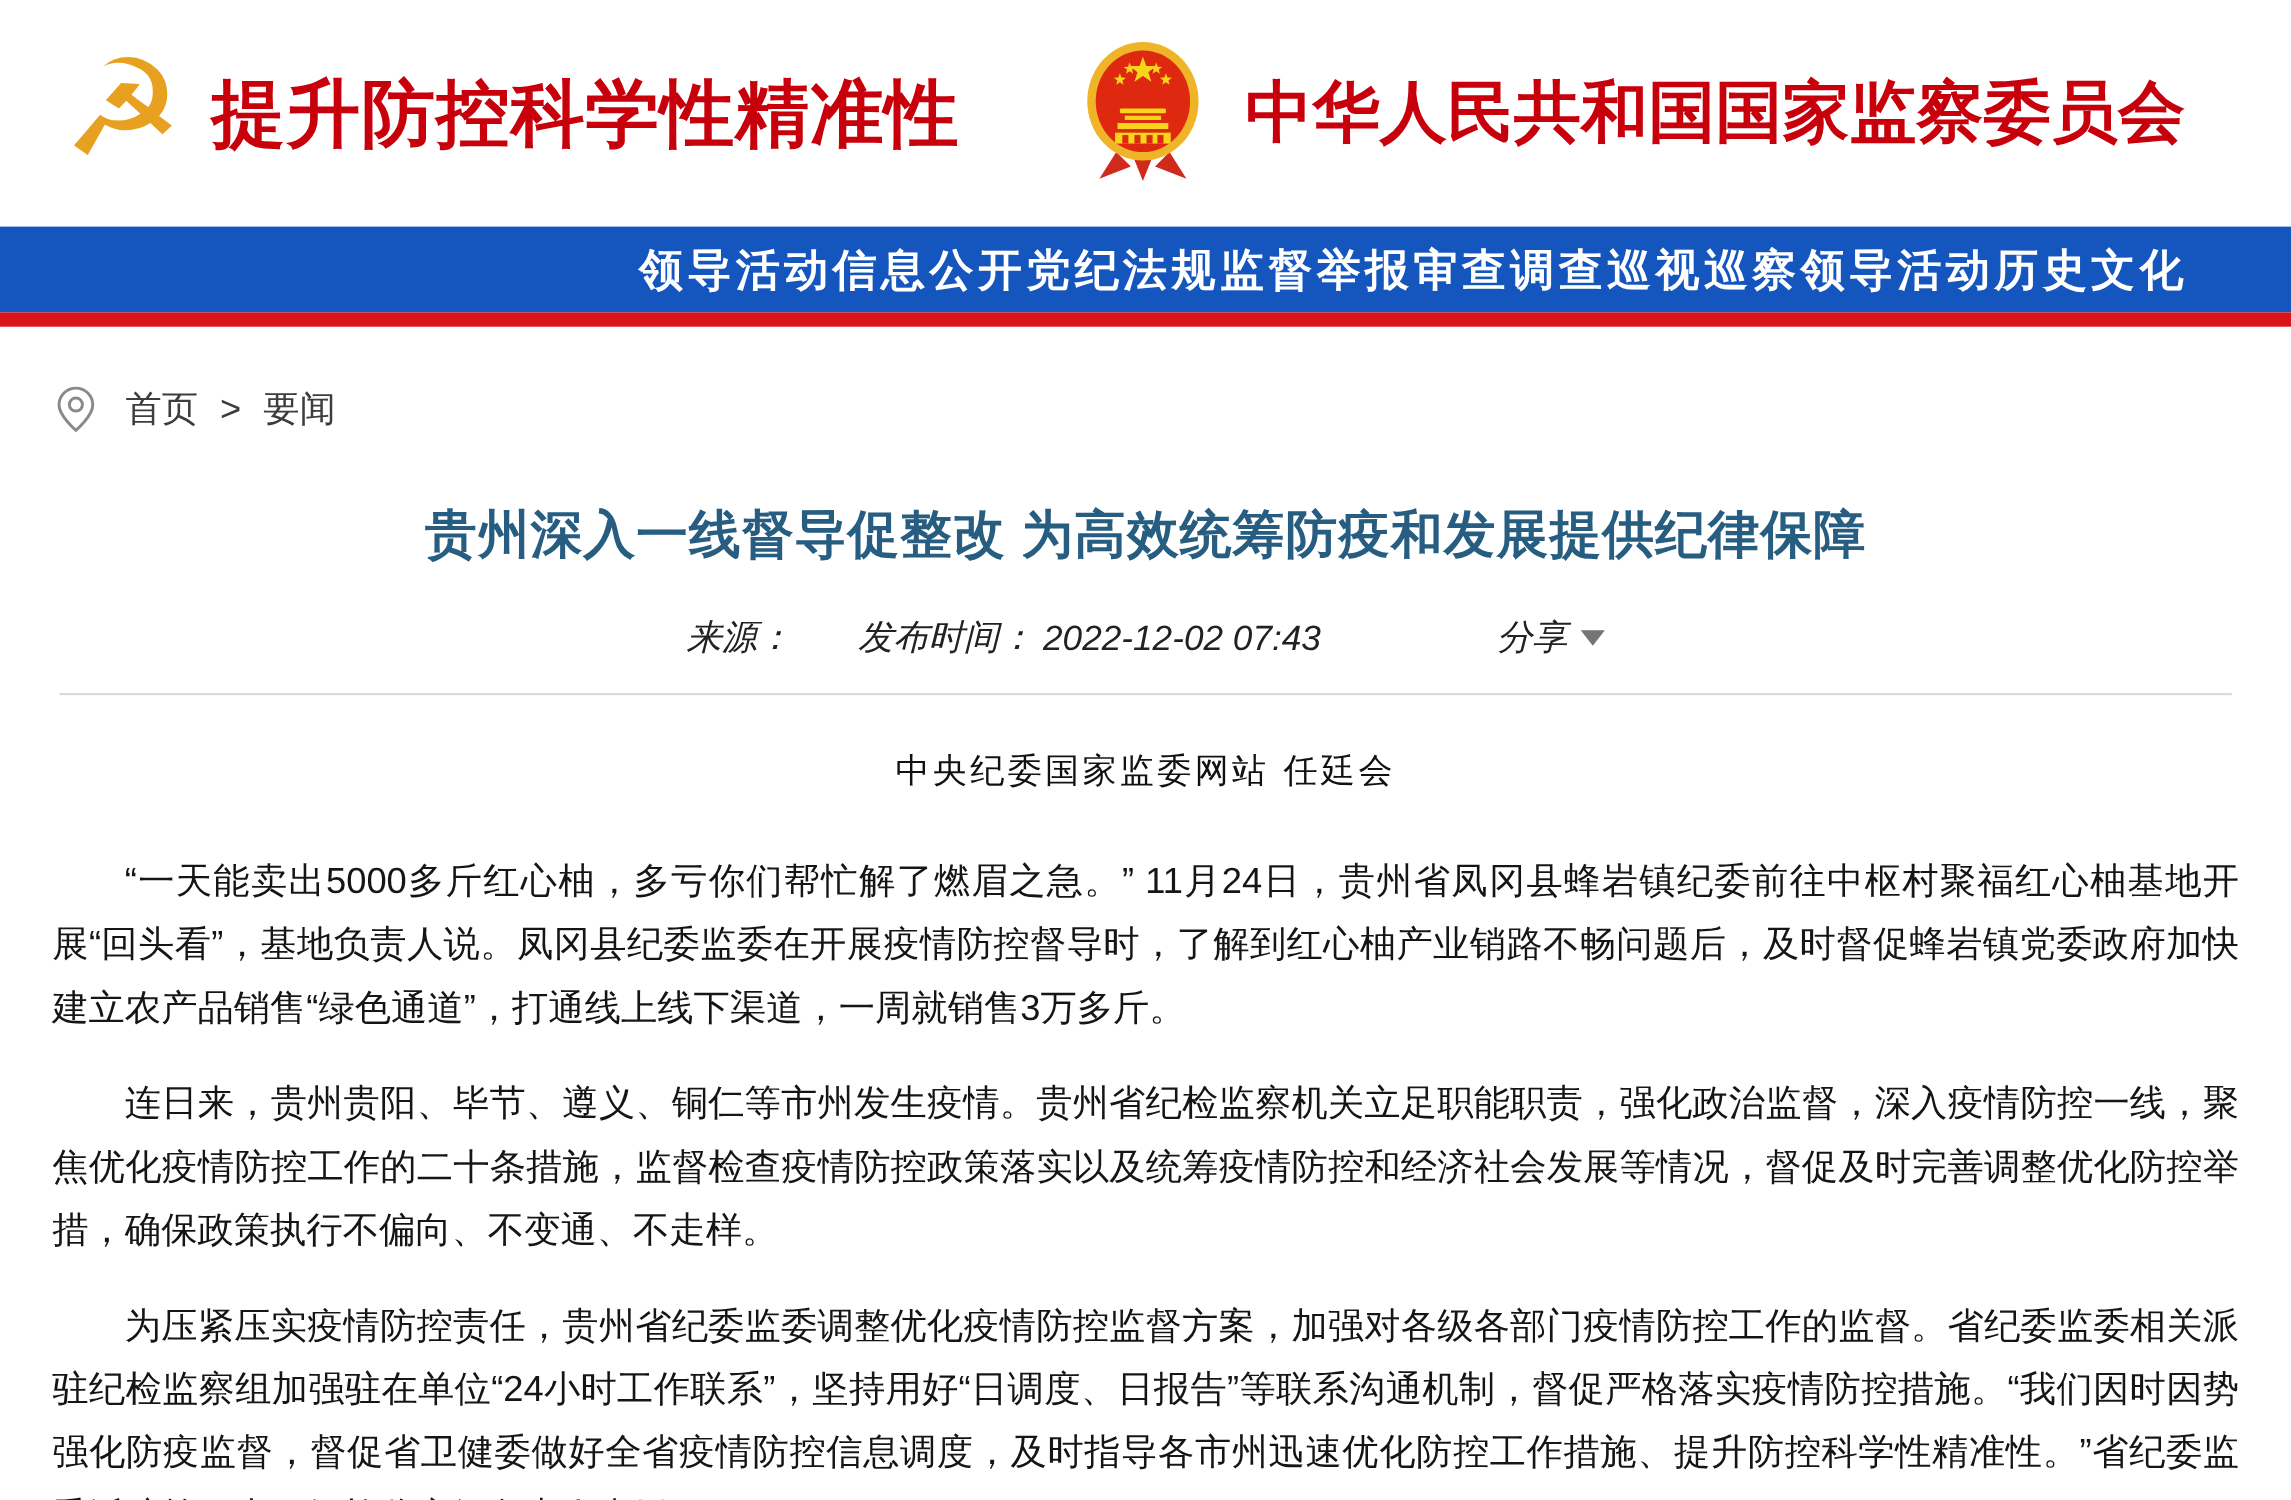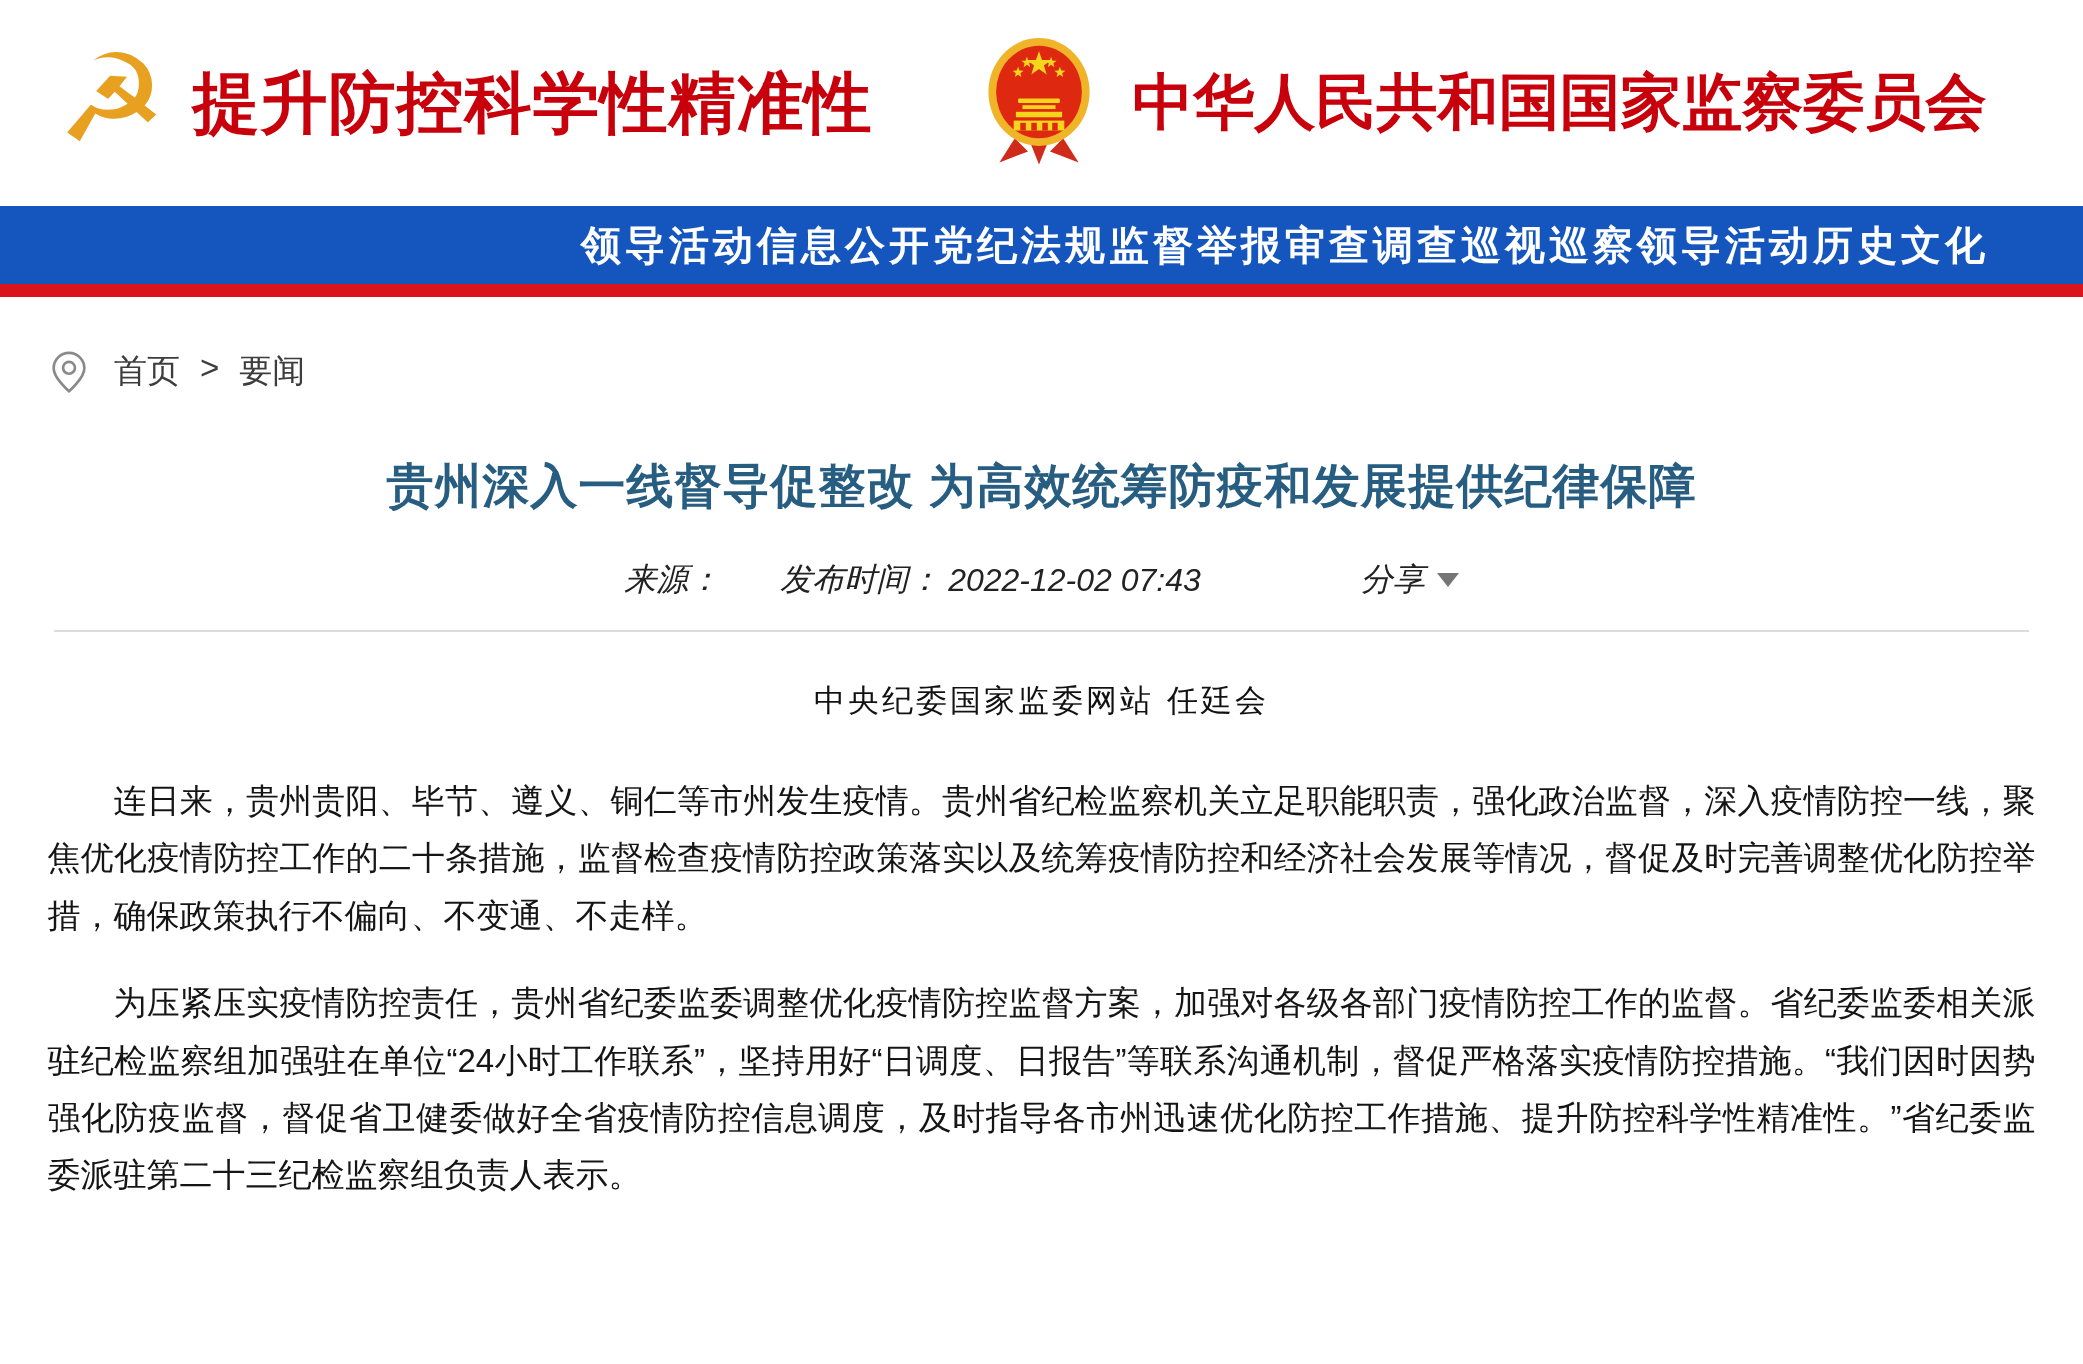--- a/index.html
+++ b/index.html
@@ -61,21 +61,21 @@
     text-decoration: none;
     letter-spacing: 4px;
     white-space: nowrap;
   }
   .red-strip { height: 13px; background: #d9151b; }
 
   
   .breadcrumb {
     margin: 52px 0 0 46px;
     display: flex;
-    align-items: flex-start;
+    align-items: center;
     font-size: 33px;
     color: #3d3d3d;
   }
   .pin-icon { width: 46px; height: 46px; margin-right: 22px; }
   .breadcrumb a { color: #3d3d3d; text-decoration: none; }
   .crumb-sep { margin: 0 20px; color: #3d3d3d; }
 
   
   .article-title {
     margin-top: 60px;
@@ -201,15 +201,16 @@
     <span>分享</span>
     <span class="share-caret"></span>
   </span>
 </div>
 
 <div class="divider"></div>
 
 <div class="byline">中央纪委国家监委网站 任廷会</div>
 
 <div class="article-body">
+  <p>“一天能卖出5000多斤红心柚，多亏你们帮忙解了燃眉之急。” 11月24日，贵州省凤冈县蜂岩镇纪委前往中枢村聚福红心柚基地开展“回头看”，基地负责人说。凤冈县纪委监委在开展疫情防控督导时，了解到红心柚产业销路不畅问题后，及时督促蜂岩镇党委政府加快建立农产品销售“绿色通道”，打通线上线下渠道，一周就销售3万多斤。</p>
   <p>连日来，贵州贵阳、毕节、遵义、铜仁等市州发生疫情。贵州省纪检监察机关立足职能职责，强化政治监督，深入疫情防控一线，聚焦优化疫情防控工作的二十条措施，监督检查疫情防控政策落实以及统筹疫情防控和经济社会发展等情况，督促及时完善调整优化防控举措，确保政策执行不偏向、不变通、不走样。</p>
   <p>为压紧压实疫情防控责任，贵州省纪委监委调整优化疫情防控监督方案，加强对各级各部门疫情防控工作的监督。省纪委监委相关派驻纪检监察组加强驻在单位“24小时工作联系”，坚持用好“日调度、日报告”等联系沟通机制，督促严格落实疫情防控措施。“我们因时因势强化防疫监督，督促省卫健委做好全省疫情防控信息调度，及时指导各市州迅速优化防控工作措施、提升防控科学性精准性。”省纪委监委派驻第二十三纪检监察组负责人表示。</p>
 </div>
 
 </body></html>

